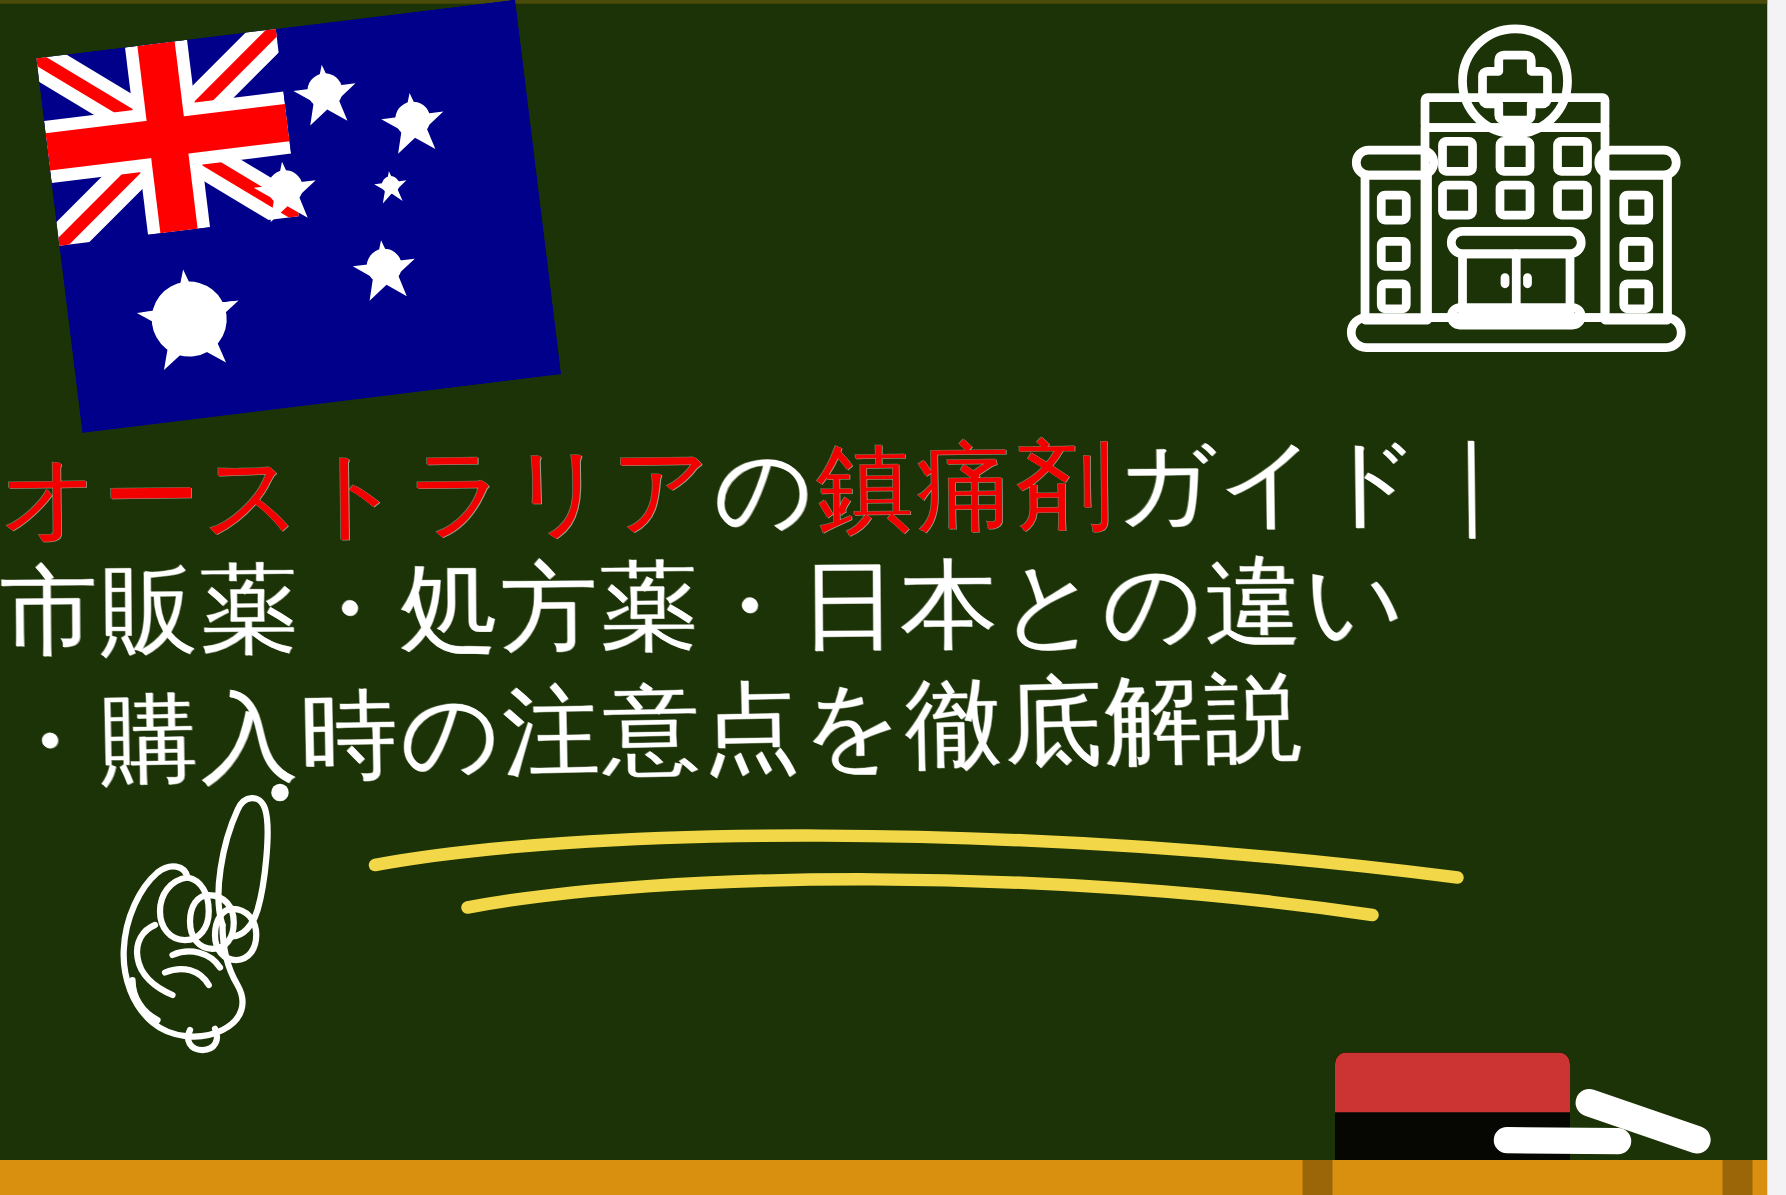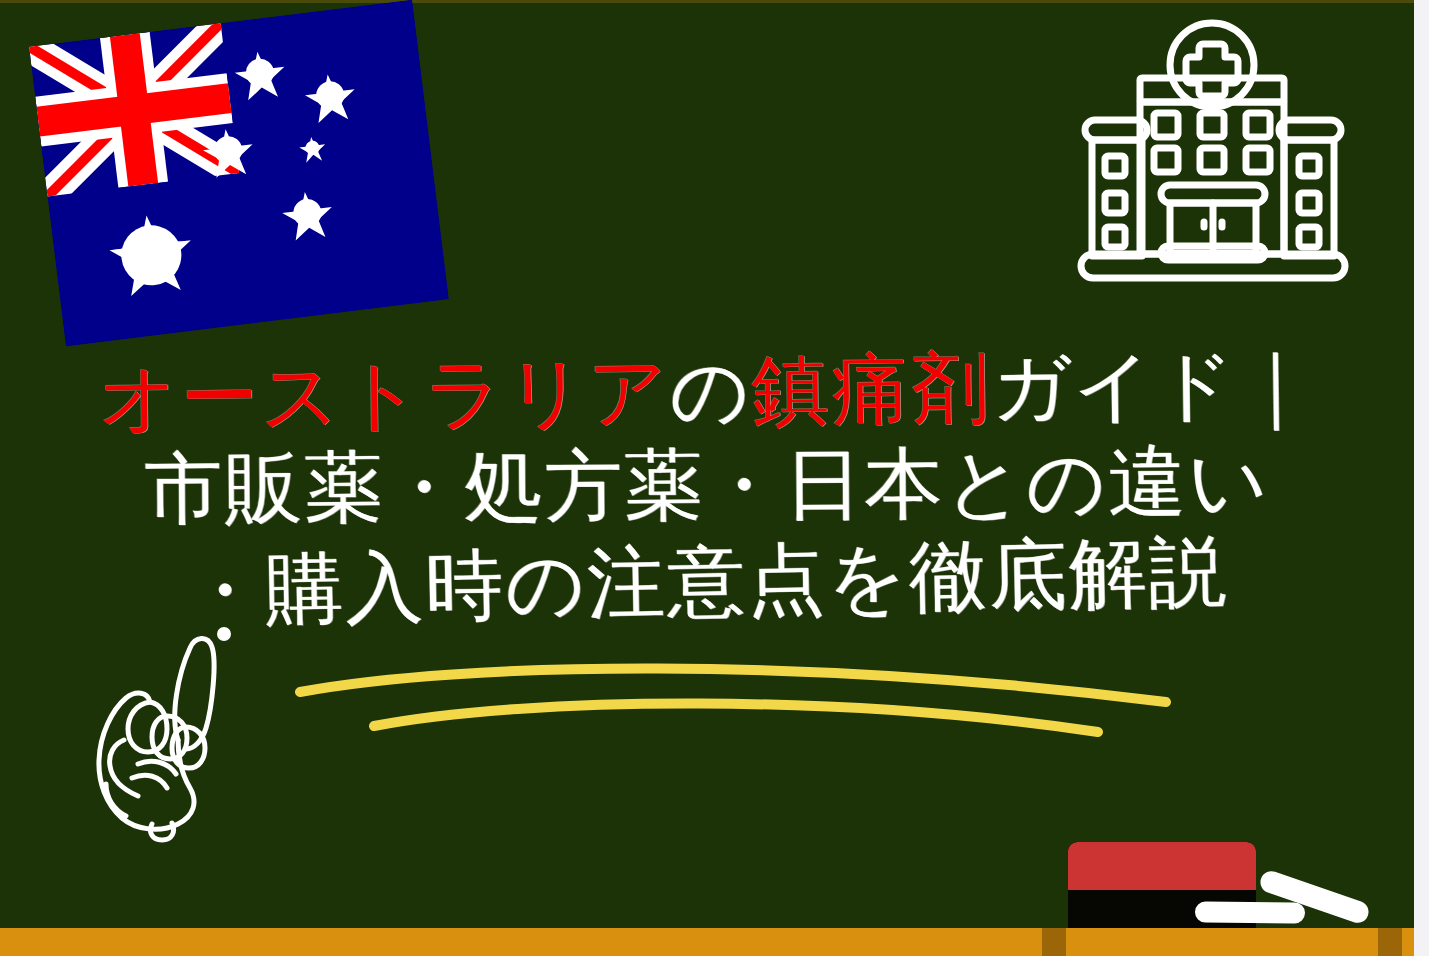--- a/index.html
+++ b/index.html
@@ -89,21 +89,21 @@
     height: 245px;
   }
   #hand-svg { display: block; width: 100%; height: 100%; }
 
   
   #title-block {
     position: absolute;
     left: 0;
     top: 352px;
     width: 1414px;
-    text-align: center;
+    text-align: left;
     line-height: 1.0;
   }
   .title-line {
     display: block;
     white-space: nowrap;
     font-family: "DejaVu Sans", sans-serif;
     font-weight: 400;
     font-size: 78px;
     letter-spacing: 2px;
     color: #ffffff;

